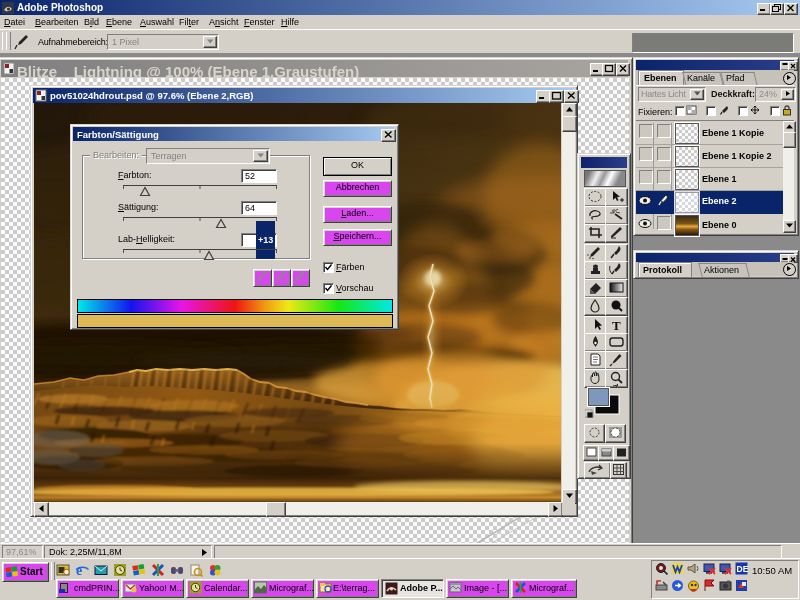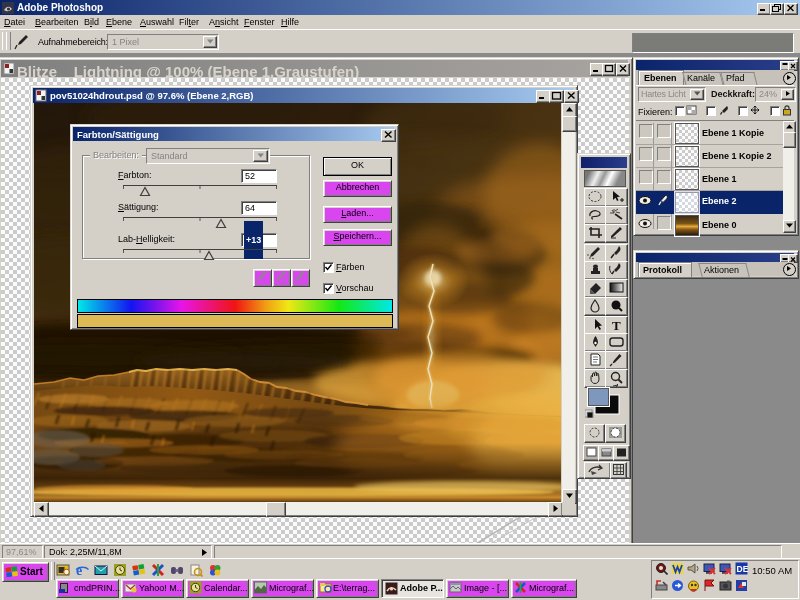--- a/index.html
+++ b/index.html
@@ -419,21 +419,21 @@
 <div class="abs bv2" style="left:70px;top:124px;width:327px;height:204px">
  <div class="abs" style="left:2px;top:2px;width:321px;height:14px;background:linear-gradient(90deg,#0a246a,#a6caf0)"></div>
  <div class="abs b" style="left:6px;top:4px;color:#fff;font-size:9.5px">Farbton/Sättigung</div>
  <div class="tbtn" style="left:310px;top:4px;width:13px;height:11px"><svg width="11" height="9">
           <path d="M2 1.5 L8.5 7.5 M8.5 1.5 L2 7.5" stroke="#000" stroke-width="1.4"></path>
         </svg></div>
 
  <div class="abs" style="left:11px;top:30px;width:226px;height:102px;border:1px solid #808080;box-shadow:inset 1px 1px 0 #fff, 1px 1px 0 #fff"></div>
  <div class="abs" style="left:19px;top:25px;background:#d4d0c8;padding:0 3px;color:#808080;text-shadow:1px 1px 0 #fff">Bearbeiten:</div>
  <div class="abs sk2" style="left:75px;top:23px;width:122px;height:14px">
-   <span style="color:#848484;margin-left:4px;line-height:14px;display:inline-block">Standard</span>
+   <span style="color:#848484;margin-left:4px;line-height:14px;display:inline-block">Terragen</span>
    <div class="tbtn" style="right:1px;top:1px;width:13px;height:10px"><svg width="10" height="8">
             <path d="M1.5 2.5 L8 2.5 L4.7 6.5 Z" fill="#848484"></path>
           </svg></div>
  </div>
 
  <div class="abs" style="left:47px;top:45px"><u>F</u>arbton:</div>
  <div class="abs sk" style="left:170px;top:44px;width:34px;height:12px"><span style="margin-left:3px;line-height:12px">52</span></div>
  <svg class="abs" style="left:50px;top:58px" width="158" height="14">
    <path d="M2.5 2 L2.5 6 M155.5 2 L155.5 6 M79 2 L79 6" stroke="#555" stroke-width="1"></path>
    <path d="M2 2.5 L156 2.5" stroke="#404040" stroke-width="1.2"></path>
@@ -442,21 +442,21 @@
 
  <div class="abs" style="left:47px;top:77px"><u>S</u>ättigung:</div>
  <div class="abs sk" style="left:170px;top:76px;width:34px;height:12px"><span style="margin-left:3px;line-height:12px">64</span></div>
  <svg class="abs" style="left:50px;top:90px" width="158" height="14">
    <path d="M2.5 2 L2.5 6 M155.5 2 L155.5 6 M79 2 L79 6" stroke="#555" stroke-width="1"></path>
    <path d="M2 2.5 L156 2.5" stroke="#404040" stroke-width="1.2"></path>
    <path d="M74 12.5 L78.5 4.5 L83 12.5 Z" fill="#d4d0c8" stroke="#404040" stroke-width="1.2" transform="translate(21.5,0)"></path>
  </svg>
 
  <div class="abs" style="left:47px;top:109px">Lab-<u>H</u>elligkeit:</div>
- <div class="abs sk" style="left:170px;top:108px;width:34px;height:12px"><span class="b" style="margin-left:2px;line-height:12px;background:#0a246a;color:#fff;padding:14px 2px">+13</span></div>
+ <div class="abs sk" style="left:170px;top:108px;width:34px;height:12px"><span class="b" style="margin-left:14px;line-height:12px;background:#0a246a;color:#fff;padding:14px 2px">+13</span></div>
  <svg class="abs" style="left:50px;top:122px" width="158" height="14">
    <path d="M2.5 2 L2.5 6 M155.5 2 L155.5 6 M79 2 L79 6" stroke="#555" stroke-width="1"></path>
    <path d="M2 2.5 L156 2.5" stroke="#404040" stroke-width="1.2"></path>
    <path d="M74 12.5 L78.5 4.5 L83 12.5 Z" fill="#d4d0c8" stroke="#404040" stroke-width="1.2" transform="translate(9.5,0)"></path>
  </svg>
 
  <div class="abs" style="left:252px;top:32px;width:67px;height:17px;border:1px solid #000;background:#d4d0c8;box-shadow:inset 1px 1px 0 #fff, inset -1px -1px 0 #808080;text-align:center;line-height:15px">OK</div>
  <div class="abs bv" style="left:252px;top:55px;width:67px;height:15px;text-align:center;line-height:13px">Abbrechen</div>
  <div class="abs bv" style="left:252px;top:81px;width:67px;height:15px;text-align:center;line-height:13px"><u>L</u>aden...</div>
  <div class="abs bv" style="left:252px;top:104px;width:67px;height:15px;text-align:center;line-height:13px"><u>S</u>peichern...</div>

